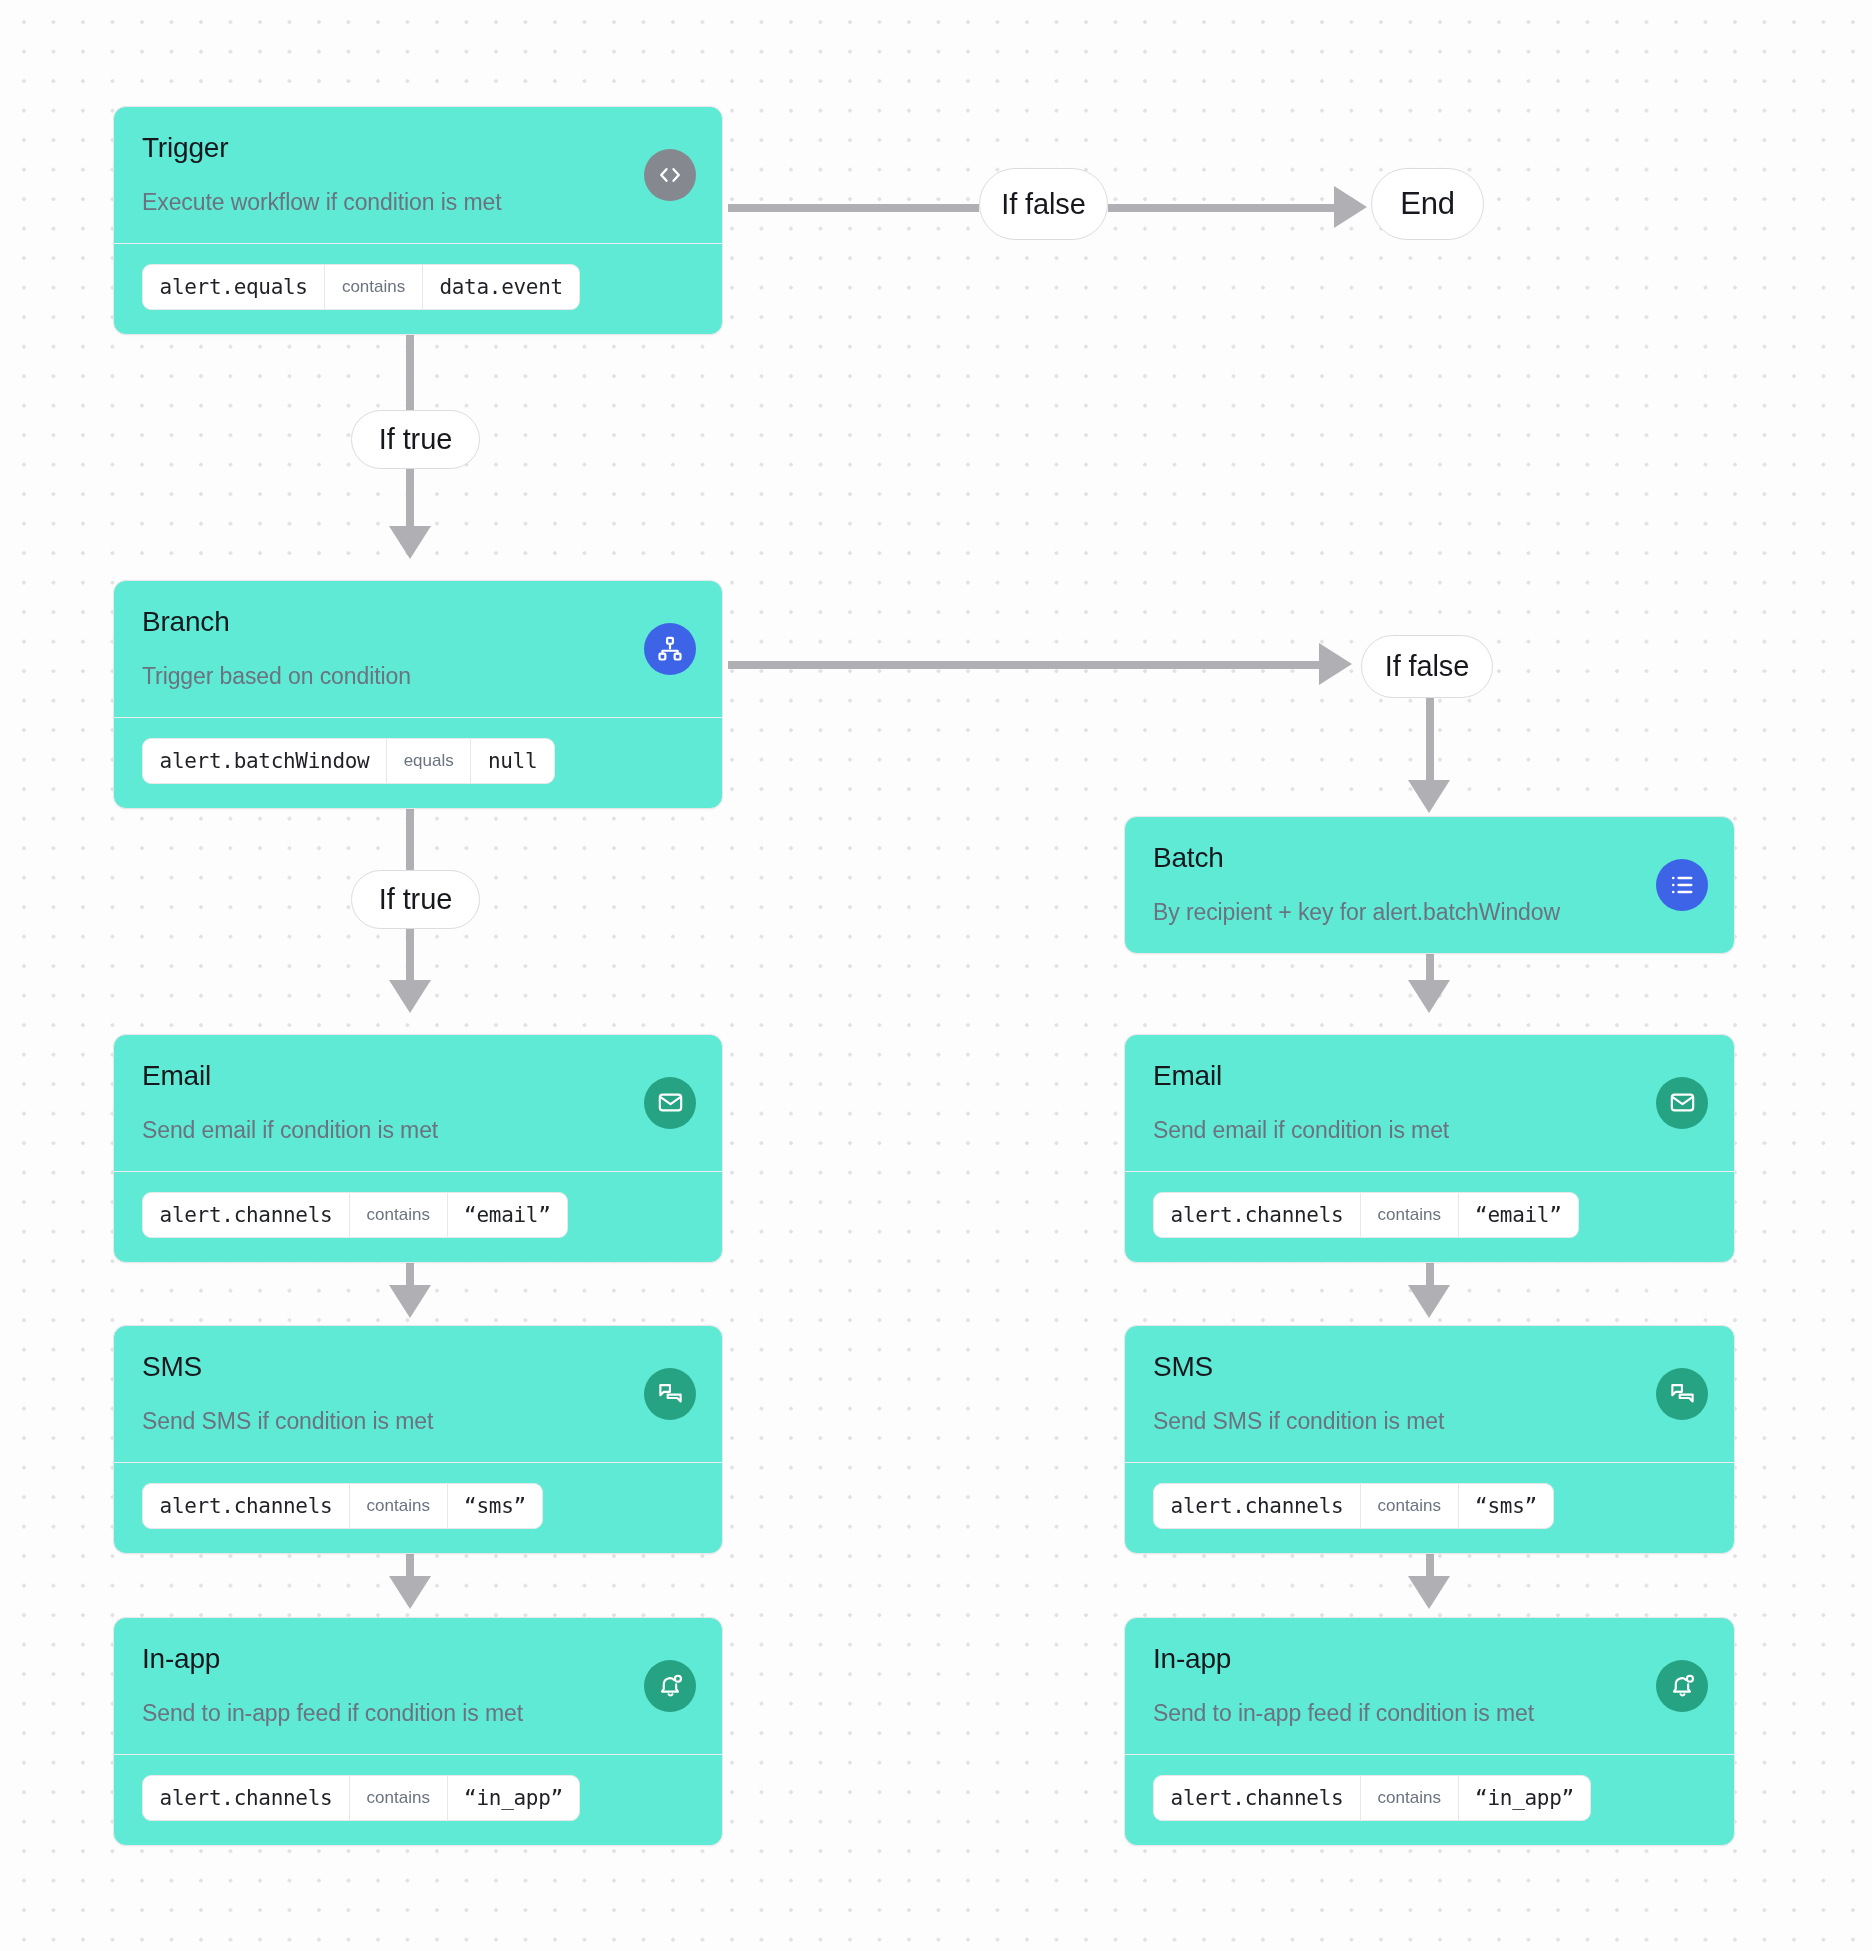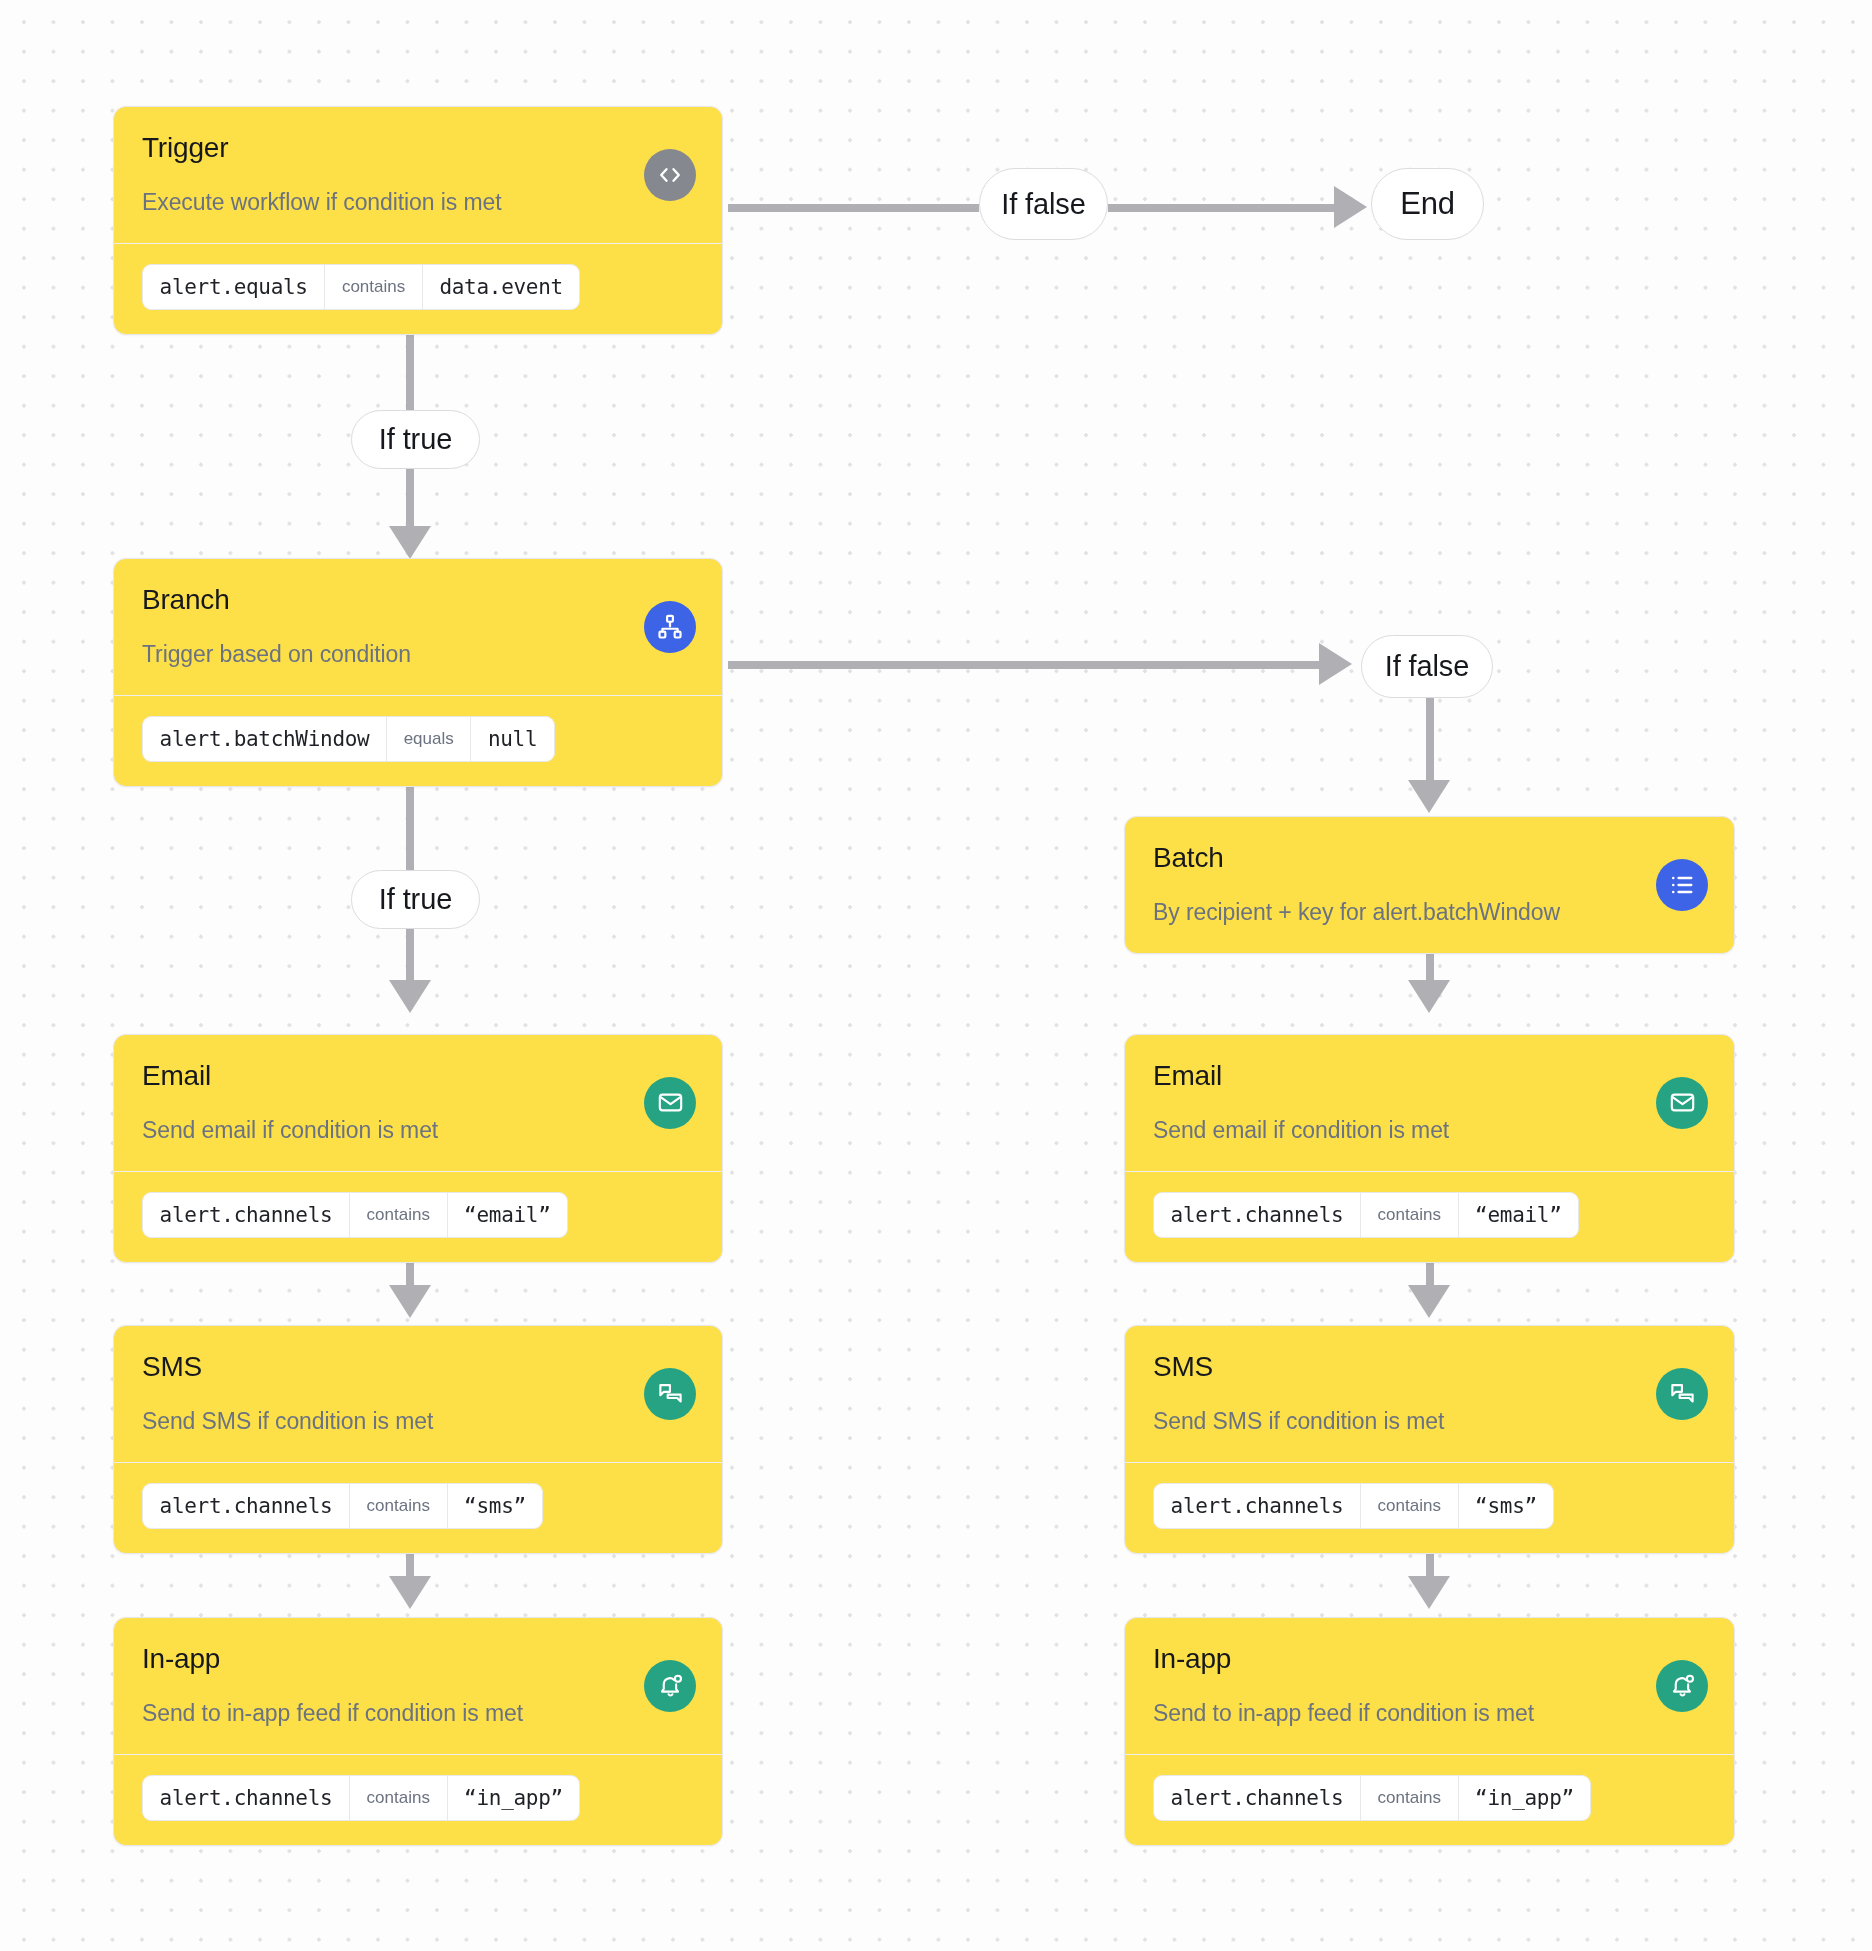--- a/index.html
+++ b/index.html
@@ -20,21 +20,21 @@
   }
 
   #canvas {
     position: absolute;
     inset: 0;
   }
 
   
   .card {
     position: absolute;
-    background: #fde047;
+    background: #5eead4;
     border: 1.4px solid #e8e8ea;
     border-radius: 13px;
     box-shadow: 0 0.9px 1.8px rgba(16,24,40,0.04);
     overflow: hidden;
   }
   .card-head {
     position: relative;
     padding: 24px 28px 26px 28px;
     min-height: 109px;
   }
@@ -202,21 +202,21 @@
   </div>
 
   <div class="pill" style="left:1371px; top:168px; width:113px; height:72px;">
     <span class="pill-end">End</span>
   </div>
 
   <div class="pill" style="left:351px; top:410px; width:129px; height:59px;">
     <span class="pill-label">If true</span>
   </div>
 
-  <div class="card" style="left:113px; top:558px; width:610px;">
+  <div class="card" style="left:113px; top:580px; width:610px;">
     <div class="card-head">
       <div class="card-title">Branch</div>
       <div class="card-sub">Trigger based on condition</div>
       <div class="card-icon icon-blue">
         <svg width="28" height="28" viewBox="0 0 24 24" fill="none" stroke="#ffffff" stroke-width="1.9" stroke-linecap="round" stroke-linejoin="round">
           <rect x="9.5" y="2.5" width="5" height="5" rx="1"></rect>
           <rect x="3" y="16" width="5" height="5" rx="1"></rect>
           <rect x="16" y="16" width="5" height="5" rx="1"></rect>
           <path d="M12 7.5v4"></path>
           <path d="M5.5 16v-2.5h13V16"></path>

